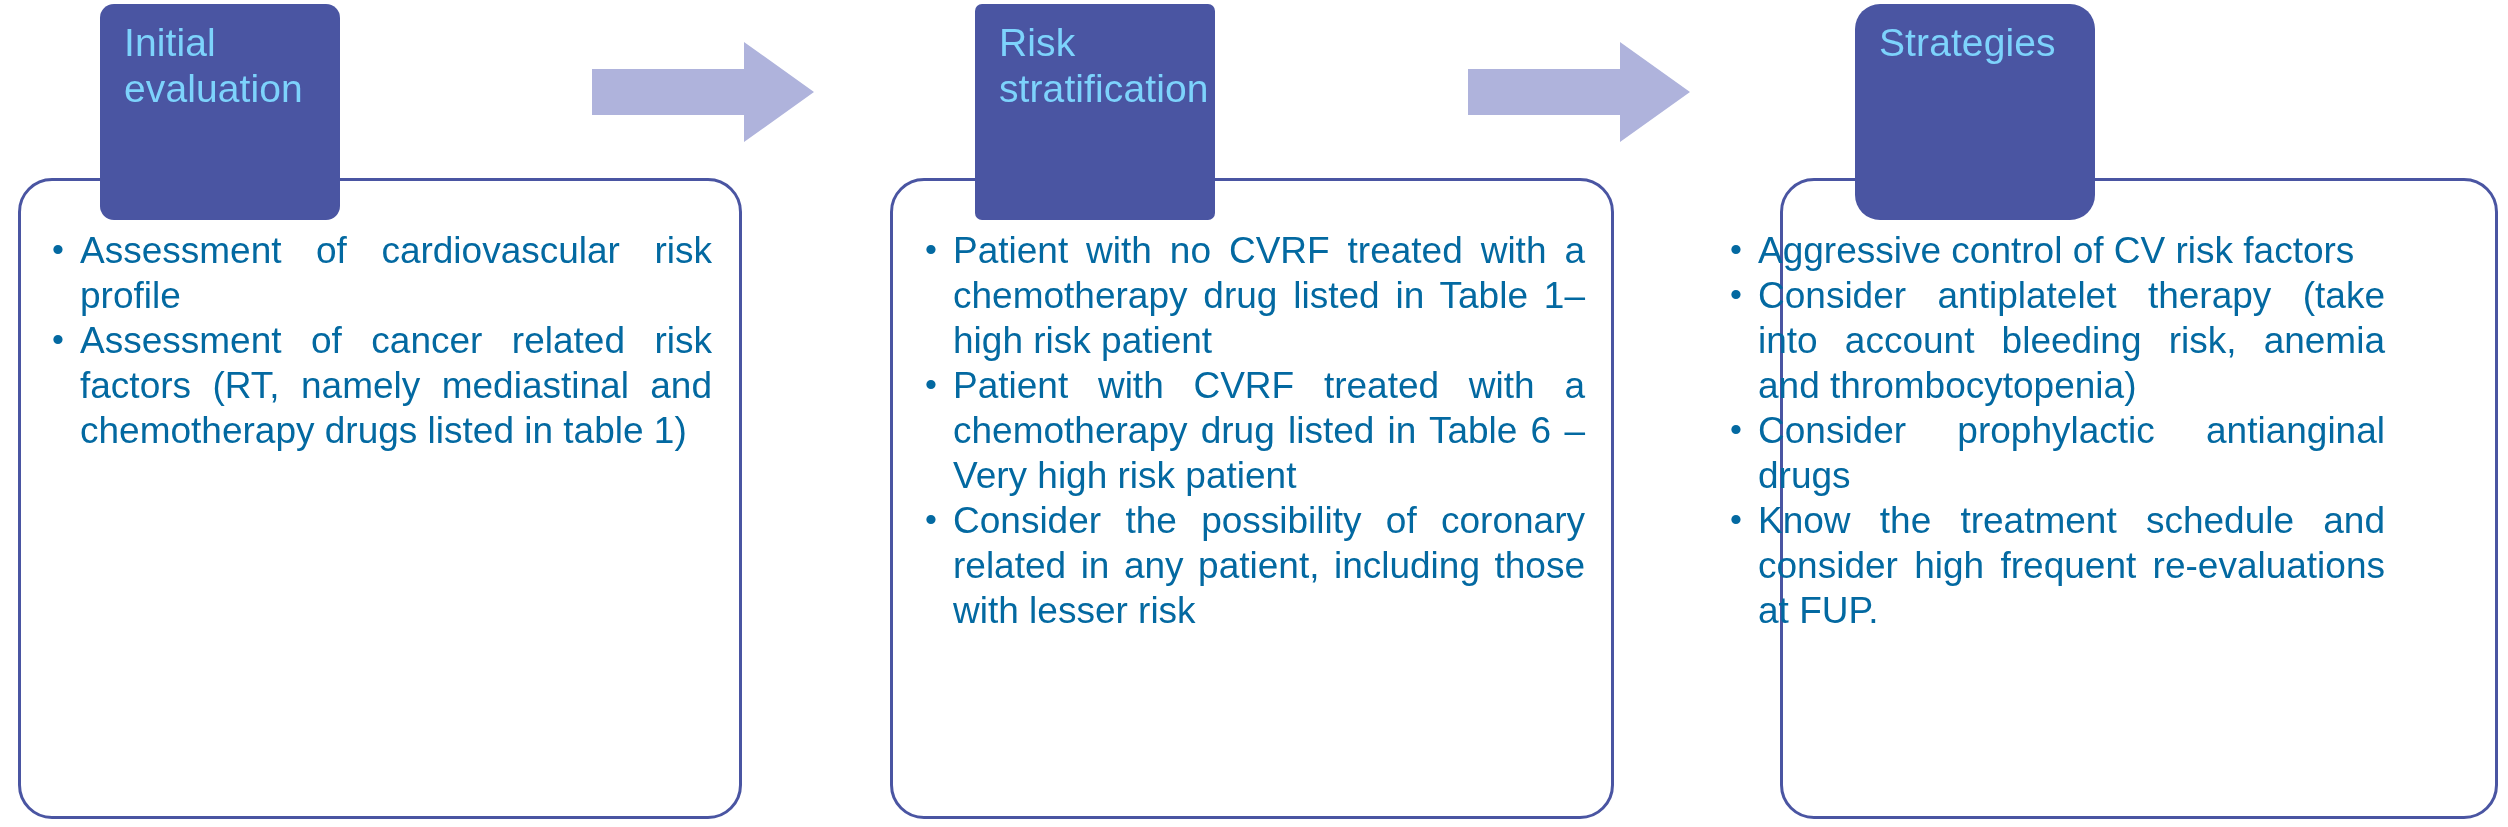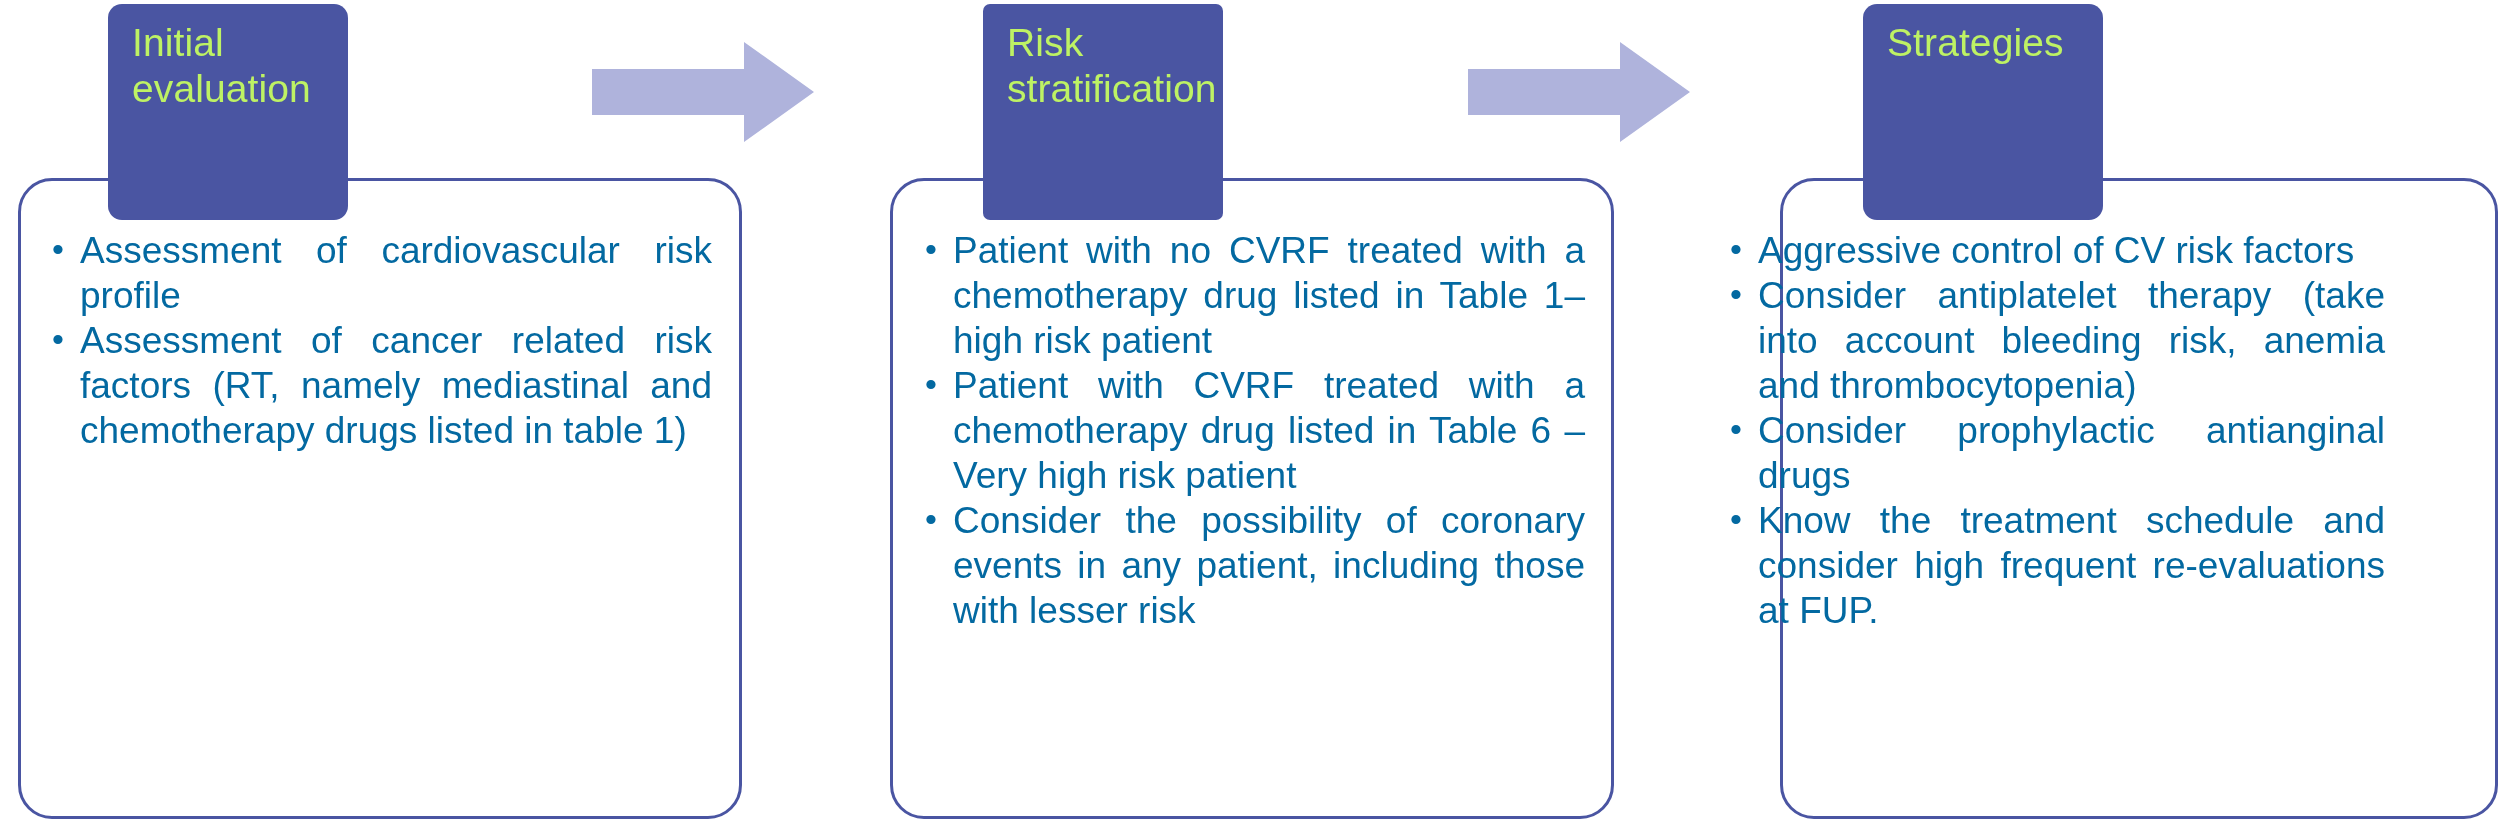--- a/index.html
+++ b/index.html
@@ -25,28 +25,27 @@
     background: #ffffff;
     border: 3px solid #4A55A2;
     border-radius: 34px;
   }
 
   
   .card-header {
     position: absolute;
     background: #4A55A2;
     border-radius: 14px;
-    color: #bef264;
+    color: #7dd3fc;
     font-size: 39px;
     line-height: 46px;
     letter-spacing: 0.1px;
     padding: 16px 22px 0 24px;
     white-space: pre-line;
     z-index: 5;
-    margin-left: 8px;
   }
 
   
   .bullets {
     position: absolute;
     list-style: none;
     color: #0369a1;
     font-size: 37px;
     line-height: 45px;
   }
@@ -76,21 +75,21 @@
 
   .arrow svg { display: block; }
 
   
   #card1-body { left: 18px;   top: 178px; width: 724px;  height: 641px; }
   #card2-body { left: 890px;  top: 178px; width: 724px;  height: 641px; }
   #card3-body { left: 1780px; top: 178px; width: 718px;  height: 641px; }
 
   #card1-header { left: 100px;  top: 4px; width: 240px; height: 216px; }
   #card2-header { left: 975px;  top: 4px; width: 240px; height: 216px; border-radius: 7px; }
-  #card3-header { left: 1855px; top: 4px; width: 240px; height: 216px; }
+  #card3-header { left: 1855px; top: 4px; width: 240px; height: 216px; border-radius: 25px; }
 
   #card1-bullets { left: 52px;   top: 228px; width: 660px; }
   #card2-bullets { left: 925px;  top: 228px; width: 660px; }
   #card3-bullets { left: 1730px; top: 228px; width: 655px; }
 
   #arrow1 { left: 592px;  top: 42px; }
   #arrow2 { left: 1468px; top: 42px; }
 </style>
 </head>
 <body>
@@ -114,21 +113,21 @@
   </div>
 
   <div class="card-body" id="card2-body"></div>
 
   <div class="card-header" id="card2-header">Risk
 stratification</div>
 
   <ul class="bullets" id="card2-bullets">
     <li>Patient with no CVRF treated with a chemotherapy drug listed in Table 1–high risk patient</li>
     <li>Patient with CVRF treated with a chemotherapy drug listed in Table 6 –Very high risk patient</li>
-    <li>Consider the possibility of coronary events in any patient, including those with lesser risk</li>
+    <li>Consider the possibility of coronary related in any patient, including those with lesser risk</li>
   </ul>
 
   <div class="arrow" id="arrow2">
     <svg width="222" height="100" viewBox="0 0 222 100">
       <polygon points="0,27 152,27 152,0 222,50 152,100 152,73 0,73" fill="#AFB3DC"></polygon>
     </svg>
   </div>
 
   <div class="card-body" id="card3-body"></div>
 

